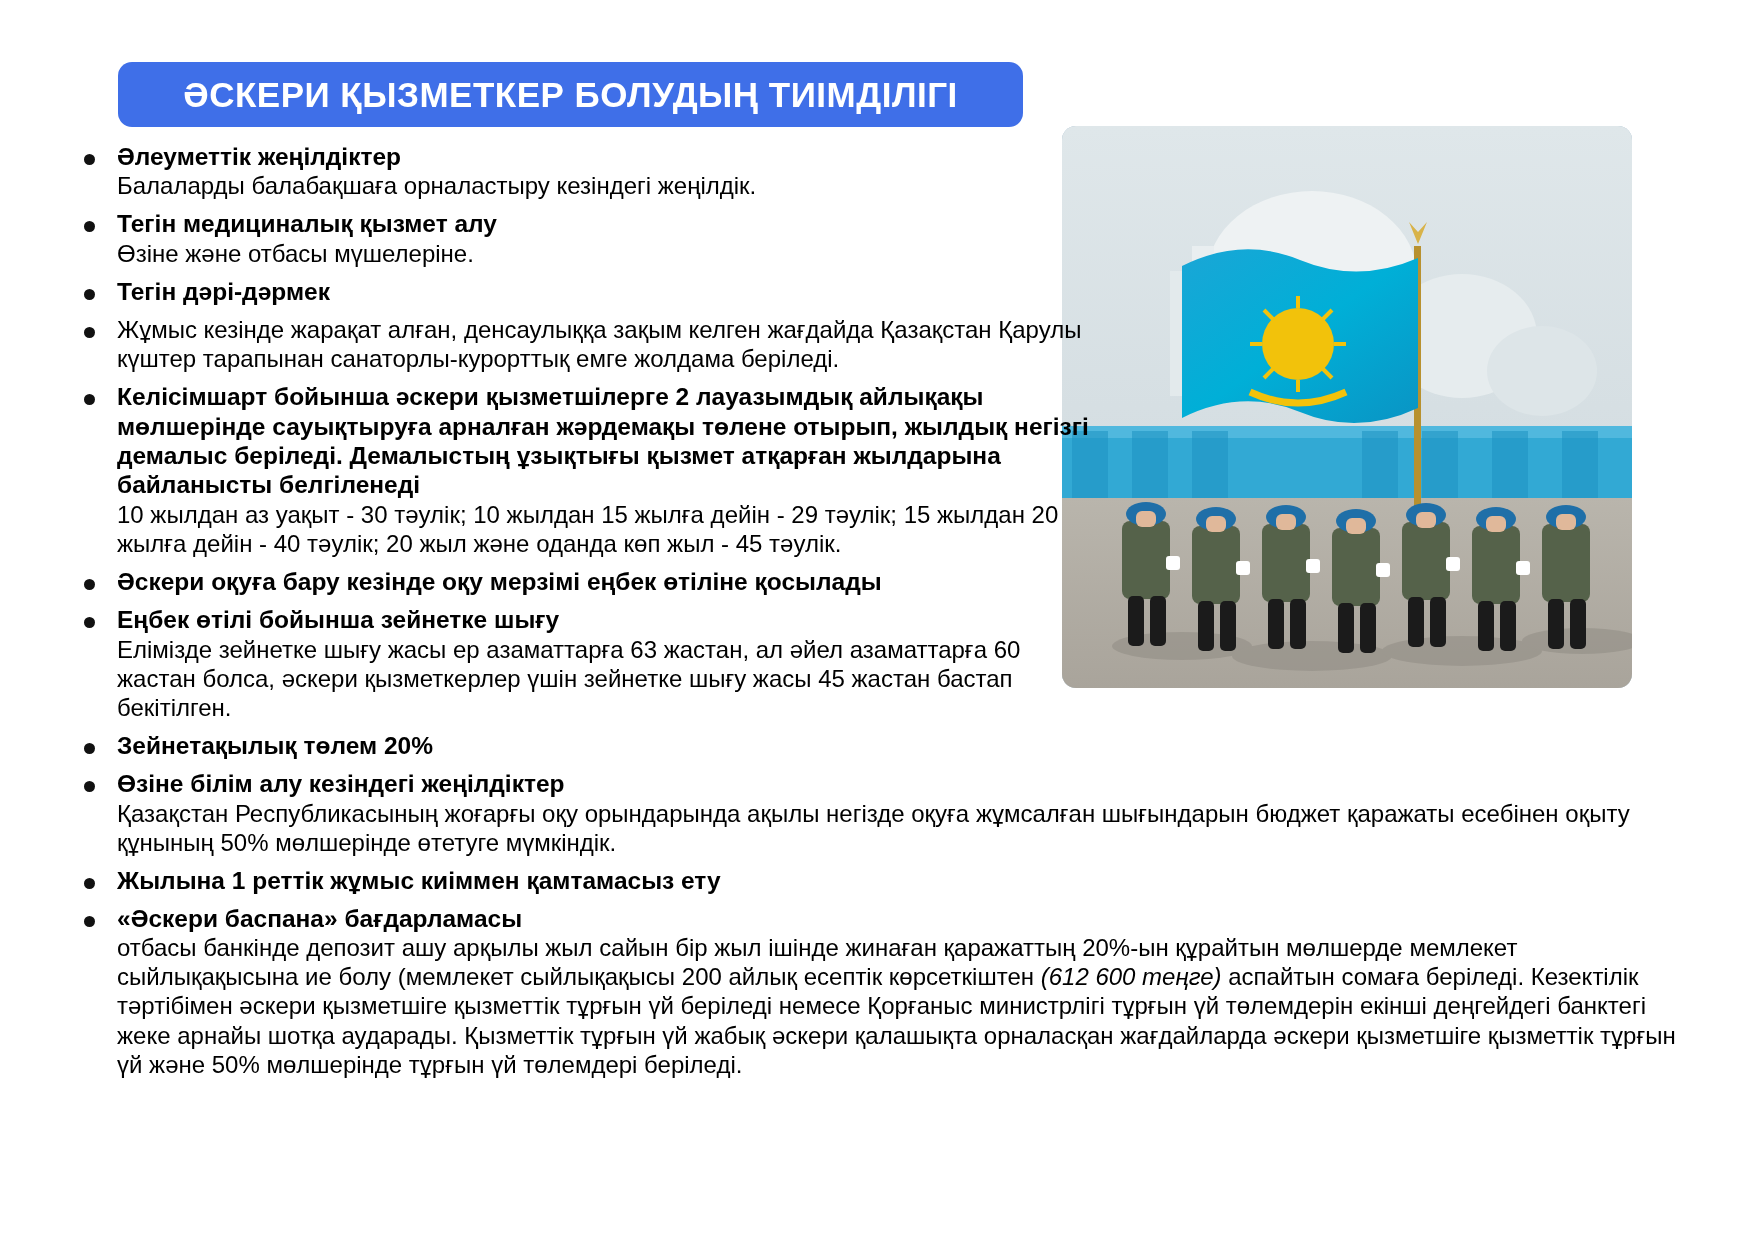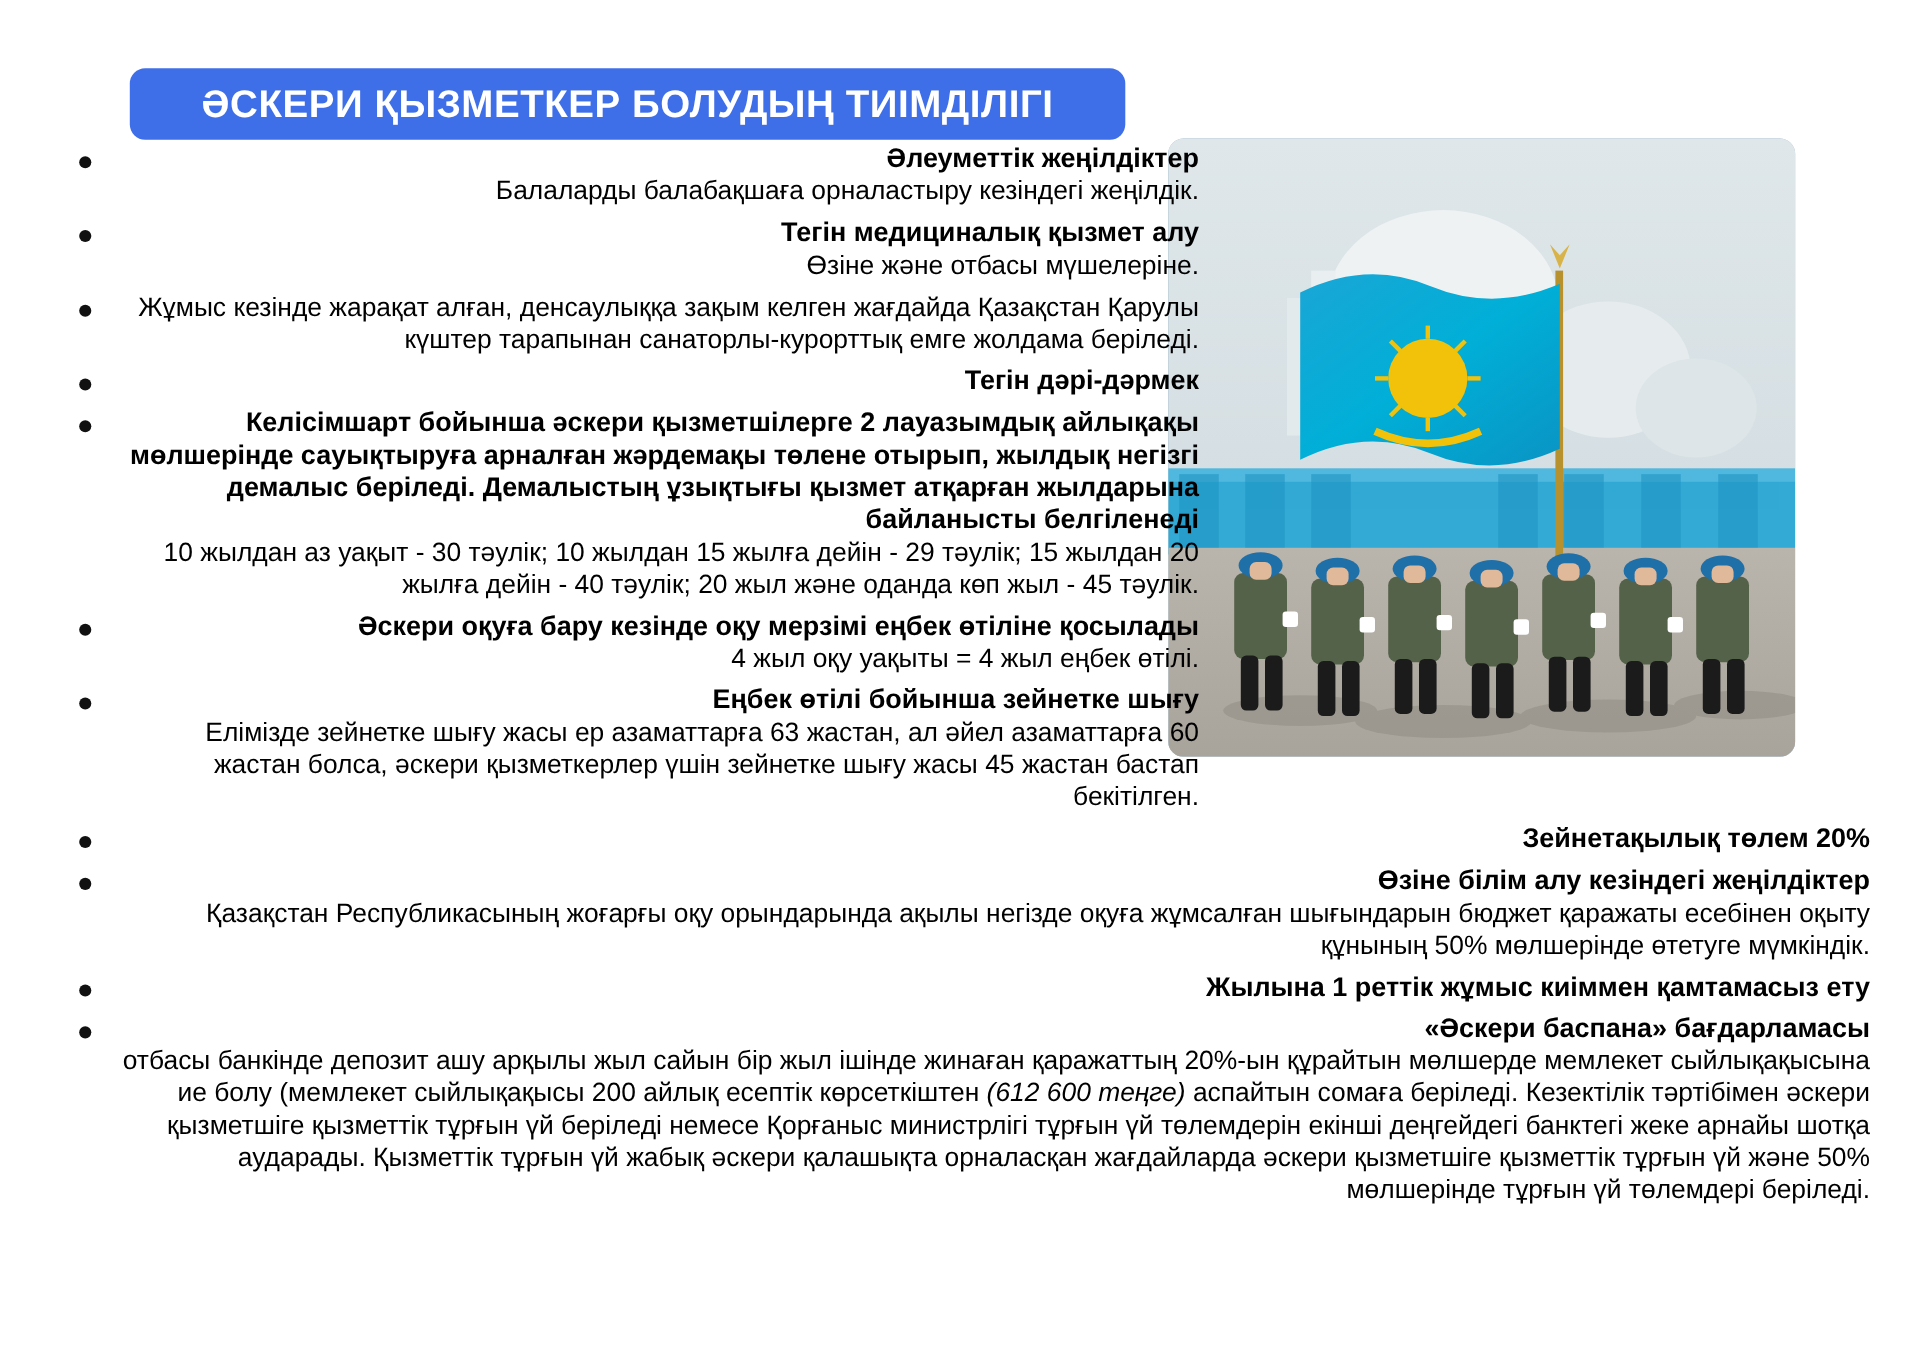--- a/index.html
+++ b/index.html
@@ -60,23 +60,22 @@
 
   
   .content {
     position: absolute;
     left: 60px;
     top: 130px;
     width: 1640px;
   }
   ul.bullets {
     list-style: none;
-    margin: 0;
+    margin: 12px;
     padding: 0;
-    text-align: right;
   }
   ul.bullets > li {
     position: relative;
     padding-left: 45px;
     margin: 0 0 9px 0;
   }
   ul.bullets > li::before {
     content: "";
     position: absolute;
     left: 12px;
@@ -242,35 +241,34 @@
         <div class="b-head">Әлеуметтік жеңілдіктер</div>
         <div class="b-body">Балаларды балабақшаға орналастыру кезіндегі жеңілдік.</div>
       </li>
 
       <li class="narrow">
         <div class="b-head">Тегін медициналық қызмет алу</div>
         <div class="b-body">Өзіне және отбасы мүшелеріне.</div>
       </li>
 
       <li class="narrow">
+        <div class="b-head">Тегін дәрі-дәрмек</div>
+      </li>
+
+      <li class="narrow">
         <div class="b-body">Жұмыс кезінде жарақат алған, денсаулыққа зақым келген жағдайда Қазақстан Қарулы күштер тарапынан санаторлы-курорттық емге жолдама беріледі.</div>
-      </li>
-
-      <li class="narrow">
-        <div class="b-head">Тегін дәрі-дәрмек</div>
       </li>
 
       <li class="narrow">
         <div class="b-head">Келісімшарт бойынша  әскери қызметшілерге 2 лауазымдық айлықақы мөлшерінде сауықтыруға арналған жәрдемақы төлене отырып, жылдық негізгі демалыс беріледі. Демалыстың ұзықтығы қызмет атқарған жылдарына байланысты белгіленеді</div>
         <div class="b-body"><b>10</b> жылдан аз уақыт - <b>30</b> тәулік; <b>10</b> жылдан <b>15</b> жылға дейін - <b>29</b> тәулік; <b>15</b> жылдан <b>20</b> жылға дейін - <b>40</b> тәулік; <b>20</b> жыл және оданда көп жыл - <b>45</b> тәулік.</div>
       </li>
 
       <li class="narrow">
         <div class="b-head">Әскери оқуға бару кезінде оқу мерзімі еңбек өтіліне қосылады</div>
-        <div class="b-body"><b>4 жыл</b> оқу уақыты = <b>4 жыл</b> еңбек өтілі.</div>
       </li>
 
       <li class="narrow">
         <div class="b-head">Еңбек өтілі бойынша зейнетке шығу</div>
         <div class="b-body">Елімізде зейнетке шығу жасы ер азаматтарға <b>63</b> жастан, ал әйел азаматтарға <b>60</b> жастан болса, әскери қызметкерлер үшін зейнетке шығу жасы <b>45</b> жастан бастап бекітілген.</div>
       </li>
 
       <li class="wide">
         <div class="b-head">Зейнетақылық төлем 20%</div>
       </li>

